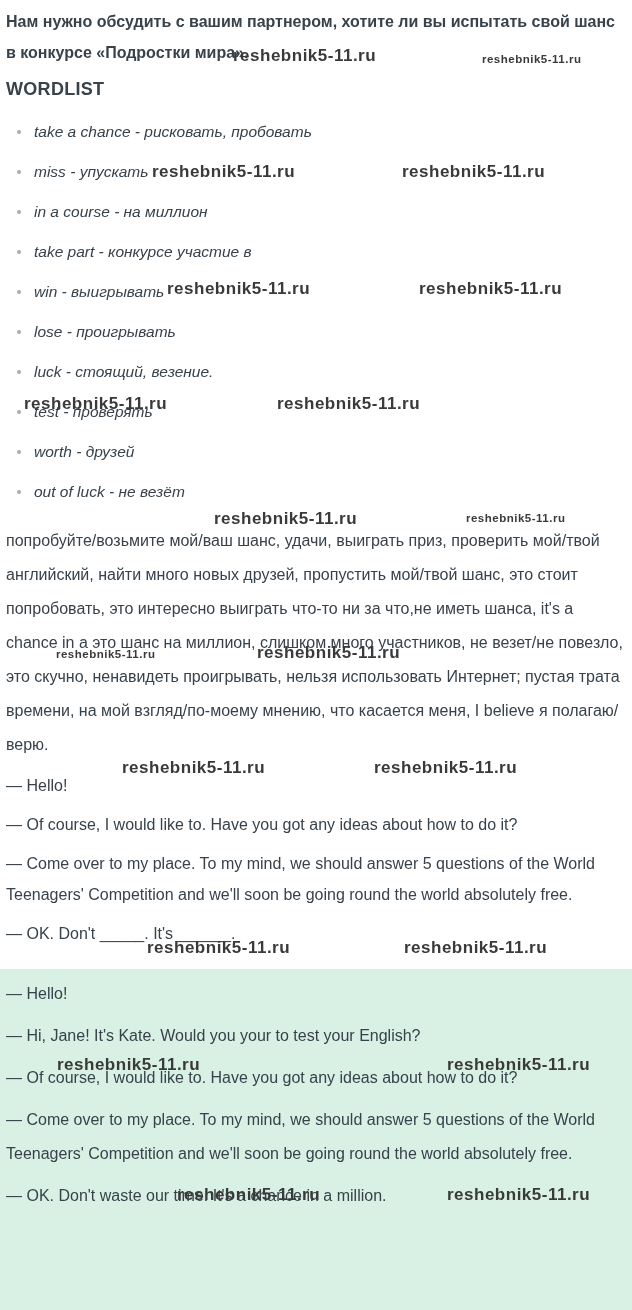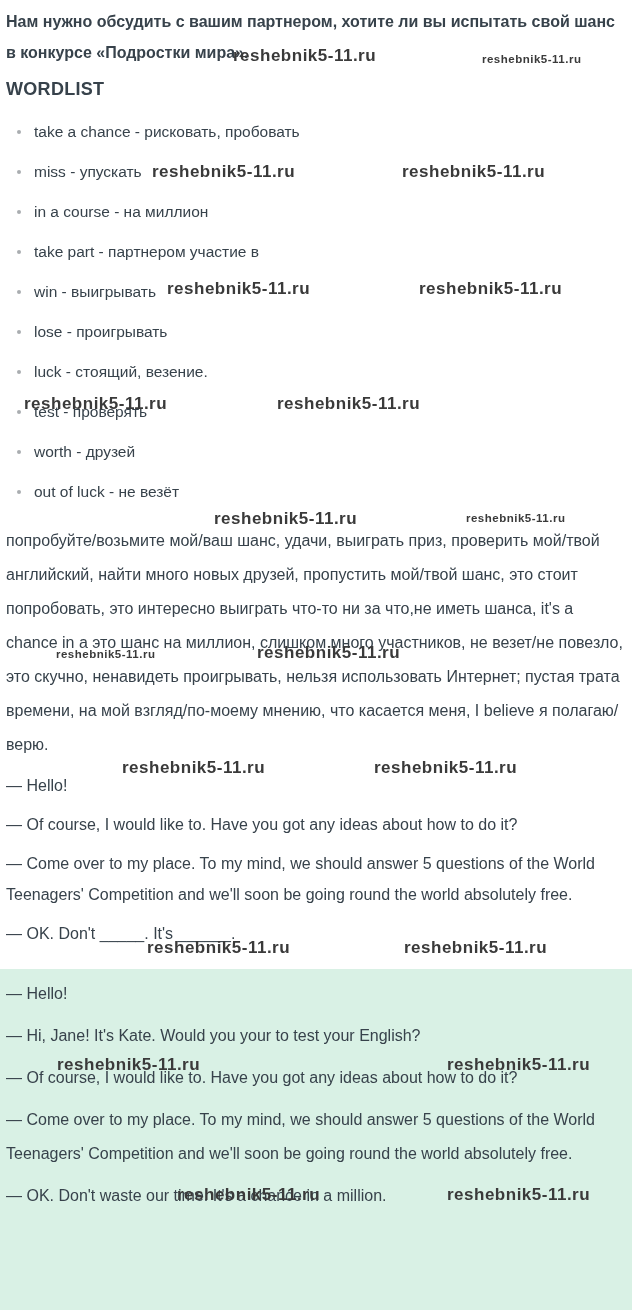--- a/index.html
+++ b/index.html
@@ -28,20 +28,21 @@
     margin: 12px 6px 0 6px;
     font-size: 18px;
     font-weight: 700;
     letter-spacing: 0.3px;
     line-height: 18px;
   }
   ul.wordlist {
     list-style: none;
     margin: 24px 0 0 0;
     padding: 0 0 0 34px;
+    font-style: italic;
   }
   ul.wordlist li {
     position: relative;
     font-size: 15.5px;
     line-height: 20px;
     margin: 0 0 20px 0;
   }
   ul.wordlist li::before {
     content: "";
     position: absolute;
@@ -97,21 +98,21 @@
 <div class="page" style="color: rgb(55, 66, 75);">
 
   <p class="intro">Нам нужно обсудить с вашим партнером, хотите ли вы испытать свой шанс в конкурсе «Подростки мира».</p>
 
   <h2 class="wordlist-title">WORDLIST</h2>
 
   <ul class="wordlist" id="wordlist">
       <li>take a chance - рисковать, пробовать</li>
       <li>miss - упускать</li>
       <li>in a course - на миллион</li>
-      <li>take part - партнером участие в</li>
+      <li>take part - конкурсе участие в</li>
       <li>win - выигрывать</li>
       <li>lose - проигрывать</li>
       <li>luck - стоящий, везение.</li>
       <li>test - проверять</li>
       <li>worth - друзей</li>
       <li>out of luck - не везёт</li>
     </ul>
 
   <p class="phrases">попробуйте/возьмите мой/ваш шанс, удачи, выиграть приз, проверить мой/твой английский, найти много новых друзей, пропустить мой/твой шанс, это стоит попробовать, это интересно выиграть что-то ни за что,не иметь шанса, it's a chance in a это шанс на миллион, слишком много участников, не везет/не повезло, это скучно, ненавидеть проигрывать, нельзя использовать Интернет; пустая трата времени, на мой взгляд/по-моему мнению, что касается меня, I believe я полагаю/верю.</p>
 

